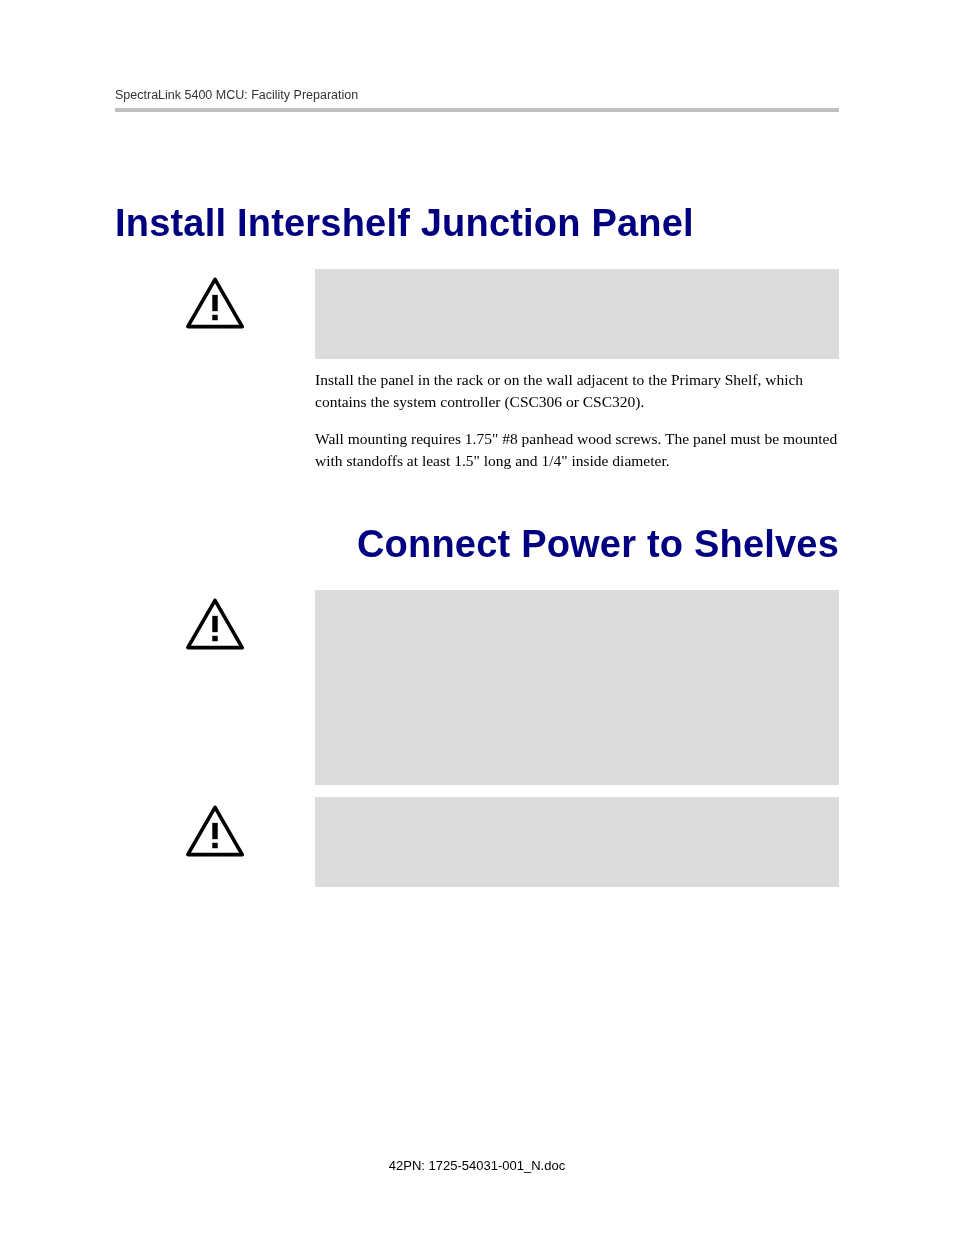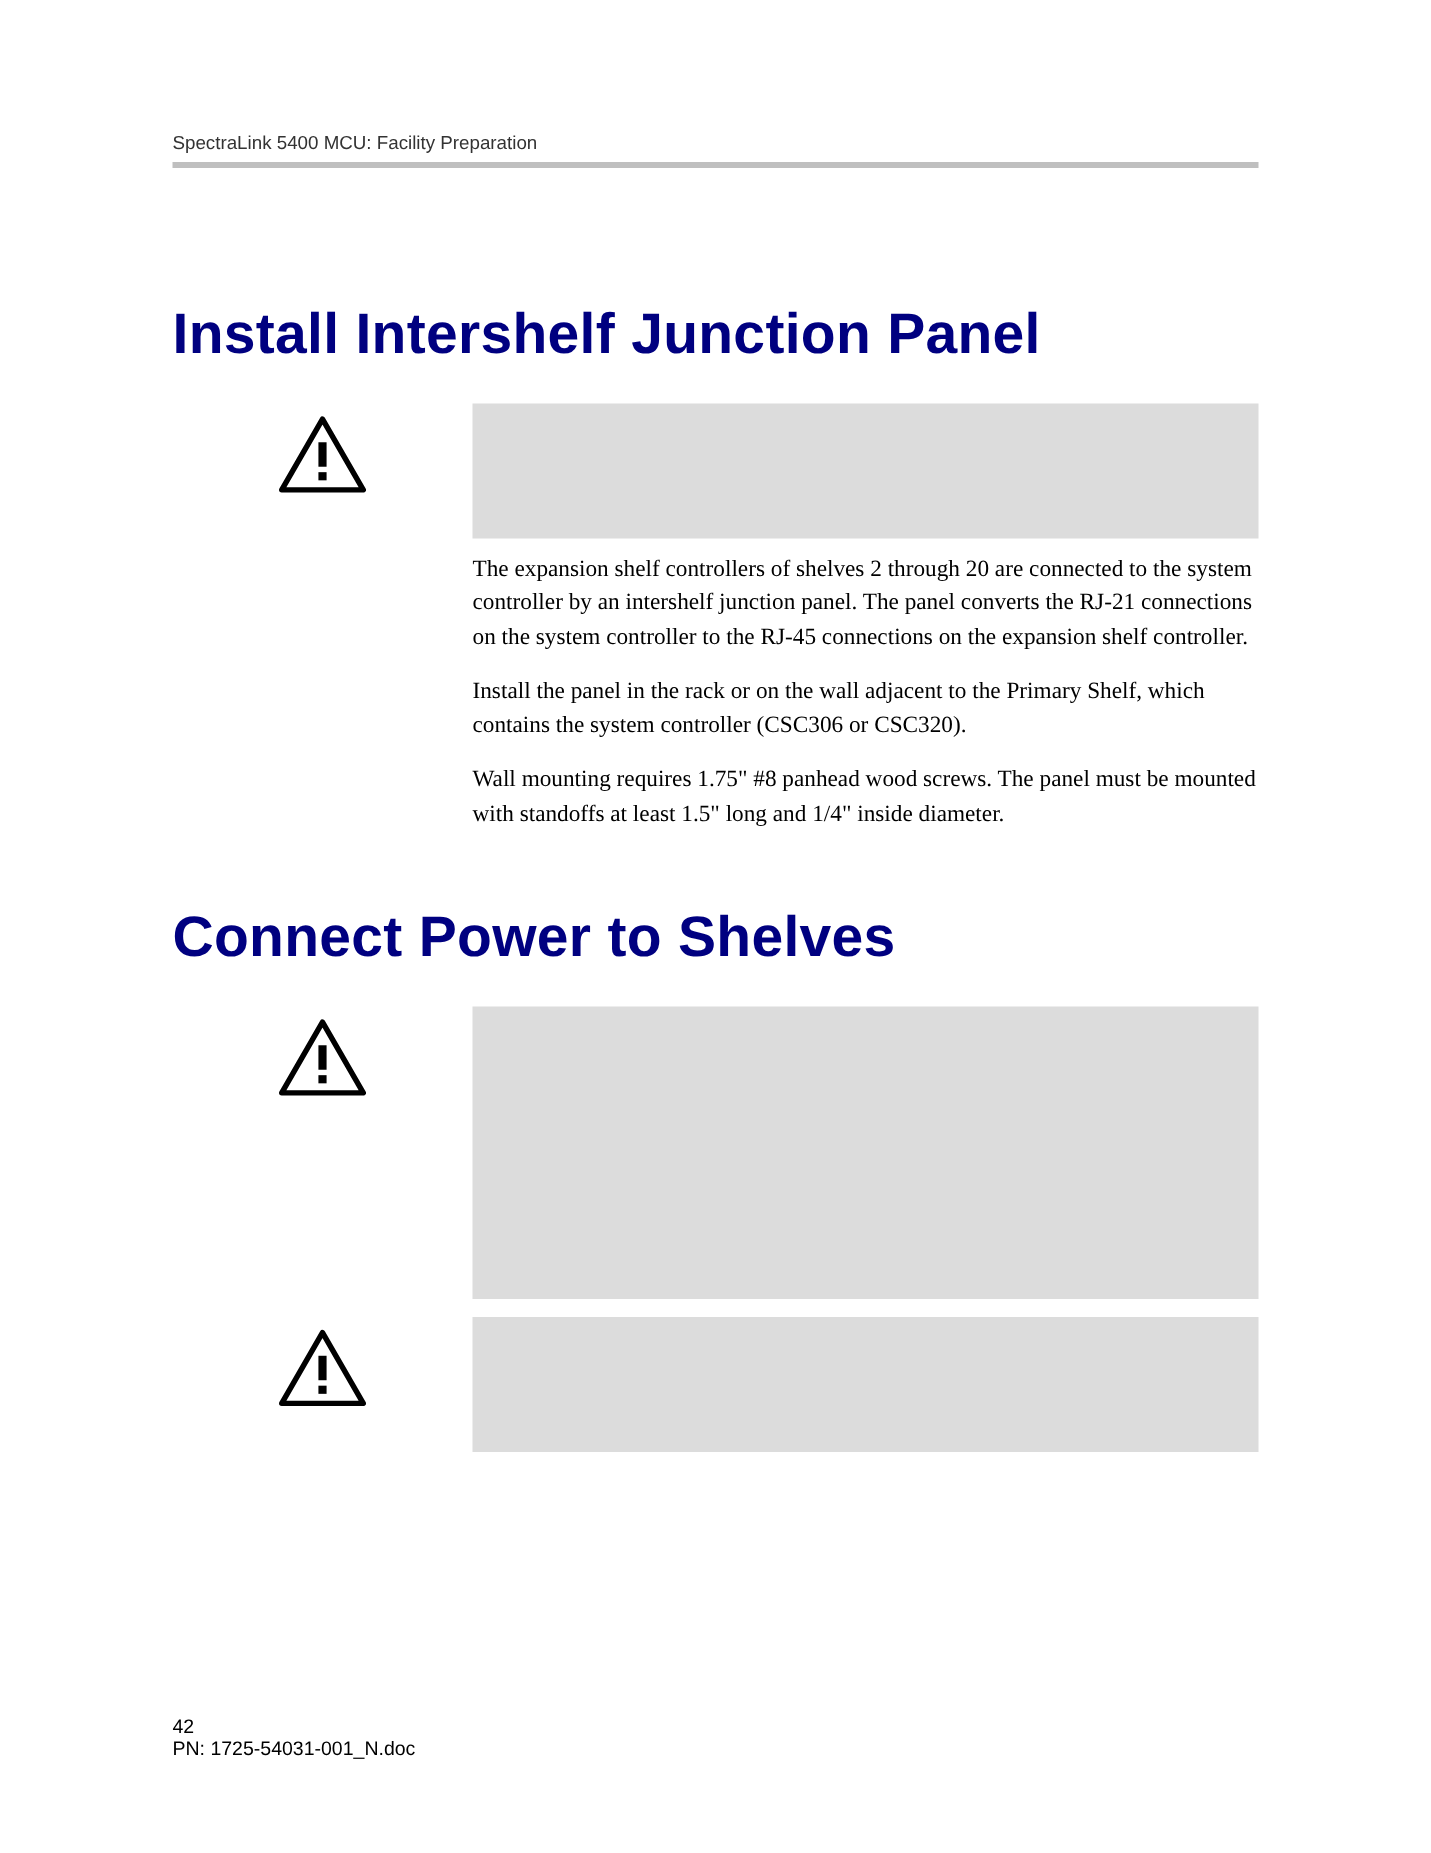--- a/index.html
+++ b/index.html
@@ -58,32 +58,32 @@
       flex: 1;
     }
     .body-text {
       font-size: 15.5px;
       line-height: 1.45;
       color: #000;
       margin-bottom: 14px;
     }
     .section2 {
       margin-top: 50px;
+      text-align: right;
     }
     .footer {
       position: absolute;
       bottom: 62px;
       left: 115px;
       right: 115px;
       display: flex;
-      justify-content: flex-end;
+      justify-content: center;
       font-size: 13px;
       font-family: Arial, Helvetica, sans-serif;
       color: #000;
-      flex-direction: column;
     }
   </style>
 </head>
 <body>
 
 <div class="header-text">SpectraLink 5400 MCU: Facility Preparation</div>
 <hr class="header-rule">
 
 <h1>Install Intershelf Junction Panel</h1>
 
@@ -94,21 +94,20 @@
         <path d="M32 2 L62 54 L2 54 Z" fill="none" stroke="#000" stroke-width="4" stroke-linejoin="round"></path>
         <rect x="29" y="19" width="6" height="18" fill="#000"></rect>
         <rect x="29" y="41" width="6" height="6" fill="#000"></rect>
       </svg>
     </span>
   </div>
   <div class="gray-box" style="height:90px;"></div>
 </div>
 
 <div class="section-indent">
-  <p class="body-text">The expansion shelf controllers of shelves 2 through 20 are connected to the system controller by an intershelf junction panel. The panel converts the RJ-21 connections on the system controller to the RJ-45 connections on the expansion shelf controller.</p>
   <p class="body-text">Install the panel in the rack or on the wall adjacent to the Primary Shelf, which contains the system controller (CSC306 or CSC320).</p>
   <p class="body-text">Wall mounting requires 1.75" #8 panhead wood screws. The panel must be mounted with standoffs at least 1.5" long and 1/4" inside diameter.</p>
 </div>
 
 <div class="section2">
   <h1>Connect Power to Shelves</h1>
 
   <div class="icon-block" style="margin-top:6px;">
     <div class="icon-col">
       <span class="warning-icon">

